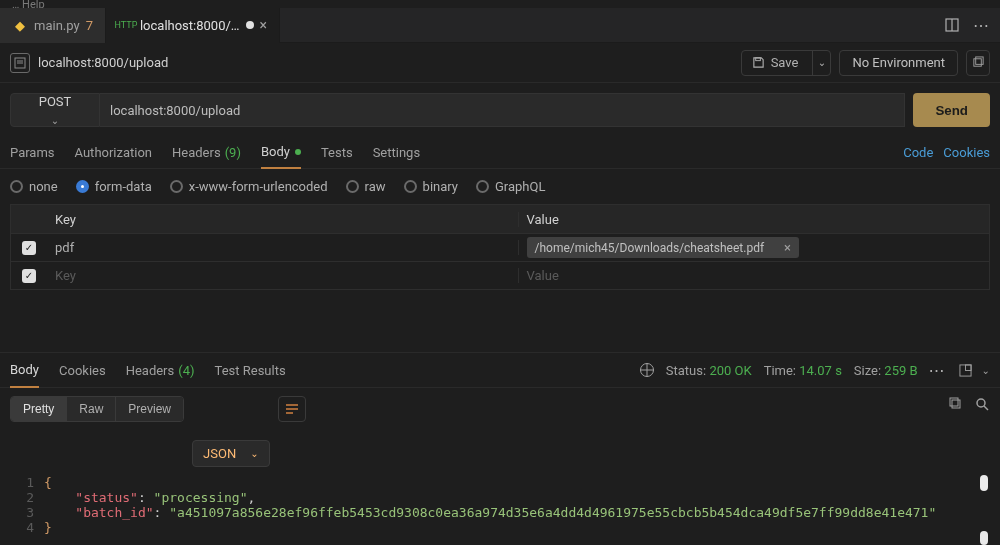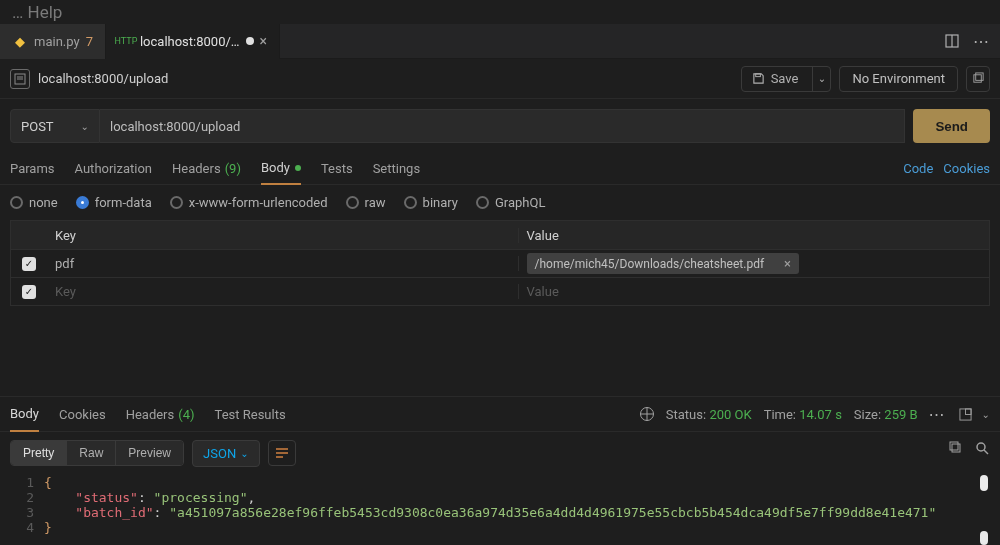--- a/index.html
+++ b/index.html
@@ -8,21 +8,21 @@
     background:#1e1e1e;
     color:#cccccc;
     font-family: -apple-system, BlinkMacSystemFont, "Segoe UI", Roboto, sans-serif;
     font-size:13px;
     width:1000px;
     height:545px;
     overflow:hidden;
     display:flex;
     flex-direction:column;
   }
-  .menu-frag { height:8px; display:flex; align-items:center; padding:12px 12px; color:#7a7a7a; font-size:17px;}
+  .menu-frag { height:8px; display:flex; align-items:center; padding:4px 12px; color:#7a7a7a; font-size:11px;}
   .tab-bar { display:flex; align-items:center; background:#252526; height:35px; border-bottom:1px solid #1b1b1b;}
   .tab {
     display:flex; align-items:center; gap:6px;
     height:35px; padding:0 12px;
     background:#2d2d2d; color:#a0a0a0;
     border-right:1px solid #1b1b1b;
     cursor:pointer;
   }
   .tab.active { background:#1e1e1e; color:#e0e0e0; }
   .tab .dirty-dot { width:8px;height:8px;border-radius:50%; background:#e0e0e0; }
@@ -36,21 +36,21 @@
   .doc-icon { width:20px;height:20px; border:1px solid #6a6a6a; border-radius:3px; display:flex;align-items:center;justify-content:center; font-size:10px; color:#a0a0a0; margin-right:8px;}
   .sub-title { color:#d0d0d0; font-size:13px; }
   .sub-header .spacer { flex:1; }
   .save-group { display:flex; align-items:center; gap:4px; border:1px solid #3a3a3a; border-radius:4px; height:26px; }
   .save-btn { display:flex; align-items:center; gap:6px; padding:16px 10px; color:#b0b0b0; height:26px;}
   .save-caret { width:18px; height:26px; display:flex;align-items:center;justify-content:center; border-left:1px solid #3a3a3a; color:#b0b0b0;}
   .env-btn { border:1px solid #3a3a3a; border-radius:4px; padding:0 12px; height:26px; display:flex;align-items:center; color:#c0c0c0; margin-left:8px;}
   .layers-icon { width:24px;height:26px;border:1px solid #3a3a3a; border-radius:4px; margin-left:8px; display:flex;align-items:center;justify-content:center; color:#b0b0b0;}
 
   .request-row { display:flex; align-items:stretch; padding:10px 10px 0 10px; gap:0;}
-  .method-select { display:flex; align-items:center; justify-content:space-between; width:90px; padding:0 10px; background:#2a2a2a; border-top-left-radius:4px;border-bottom-left-radius:4px; color:#d0d0d0; height:34px; border:1px solid #333;}
+  .method-select { display:flex; align-items:center; justify-content:space-between; width:90px; padding:0 10px; background:#2a2a2a; border-top-left-radius:4px;border-bottom-left-radius:4px; color:#d0d0d0; height:34px; border:1px solid #333;flex-direction:column;}
   .url-input { flex:1; background:#2a2a2a; height:34px; border:1px solid #333; border-left:none; display:flex; align-items:center; padding:0 10px; color:#bdbdbd; }
   .send-btn { margin-left:8px; background:#a78a4f; color:#1b1b1b; font-weight:600; border:none; border-radius:4px; height:34px; padding:0 22px; cursor:pointer;}
 
   .req-tabs { display:flex; align-items:center; gap:20px; padding:0 10px; margin-top:10px; border-bottom:1px solid #2a2a2a; height:32px;}
   .req-tab { color:#a0a0a0; height:32px; display:flex;align-items:center; cursor:pointer; }
   .req-tab.active { color:#d0d0d0; border-bottom:2px solid #c08040; }
   .req-tab .count { color:#4caf50; margin-left:4px; }
   .req-tab .dot { width:6px;height:6px;border-radius:50%; background:#4caf50; margin-left:5px;}
   .req-tabs .right-links { margin-left:auto; display:flex; gap:10px;}
   .link { color:#4a9cd6; cursor:pointer;}
@@ -85,21 +85,21 @@
   .globe-icon { width:14px;height:14px;border:1.5px solid #a0a0a0; border-radius:50%; position:relative;}
   .globe-icon::before{content:'';position:absolute;left:50%;top:-1px;bottom:-1px;border-left:1.5px solid #a0a0a0;transform:translateX(-50%);}
   .globe-icon::after{content:'';position:absolute;top:50%;left:-1px;right:-1px;border-top:1.5px solid #a0a0a0;transform:translateY(-50%);}
   .small-caret { font-size:10px; color:#a0a0a0; margin-left:-4px;}
 
   .resp-toolbar { display:flex; align-items:flex-start; gap:0; padding:8px 10px; }
   .seg { display:flex; border:1px solid #3a3a3a; border-radius:4px; overflow:hidden;}
   .seg button { background:#2a2a2a; color:#b0b0b0; border:none; padding:5px 12px; cursor:pointer; font-size:12px;}
   .seg button.active { background:#3a3a3a; color:#e0e0e0;}
   .seg button + button { border-left:1px solid #3a3a3a;}
-  .fmt-select { margin-left:8px; border:1px solid #3a3a3a; border-radius:4px; background:#2a2a2a; color:#0ea5e9; padding:5px 10px; display:flex;align-items:center; gap:4px;}
+  .fmt-select { margin-left:8px; border:1px solid #3a3a3a; border-radius:4px; background:#2a2a2a; color:#fdba74; padding:5px 10px; display:flex;align-items:center; gap:14px;margin-top:44px;}
   .wrap-btn { margin-left:8px; width:28px; height:26px; border:1px solid #3a3a3a; border-radius:4px; display:flex; align-items:center; justify-content:center; color:#d08040;}
   .resp-toolbar .spacer { flex:1; }
 
   .code-area { font-family: Menlo, Consolas, monospace; font-size:13px; padding:0 10px 10px 10px; position:relative;}
   .code-line { display:flex; align-items:flex-start;}
   .gutter { width:34px; text-align:right; color:#5a5a5a; padding-right:10px; user-select:none;}
   .code { white-space:pre; color:#d0d0d0;}
   .brace { color:#d19a66;}
   .key { color:#e06c75;}
   .colon { color:#d0d0d0;}

